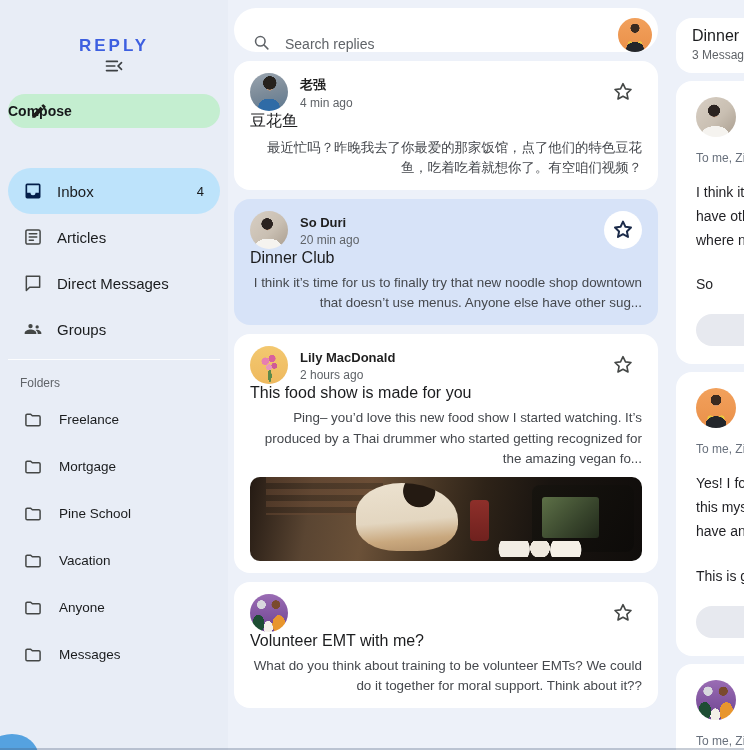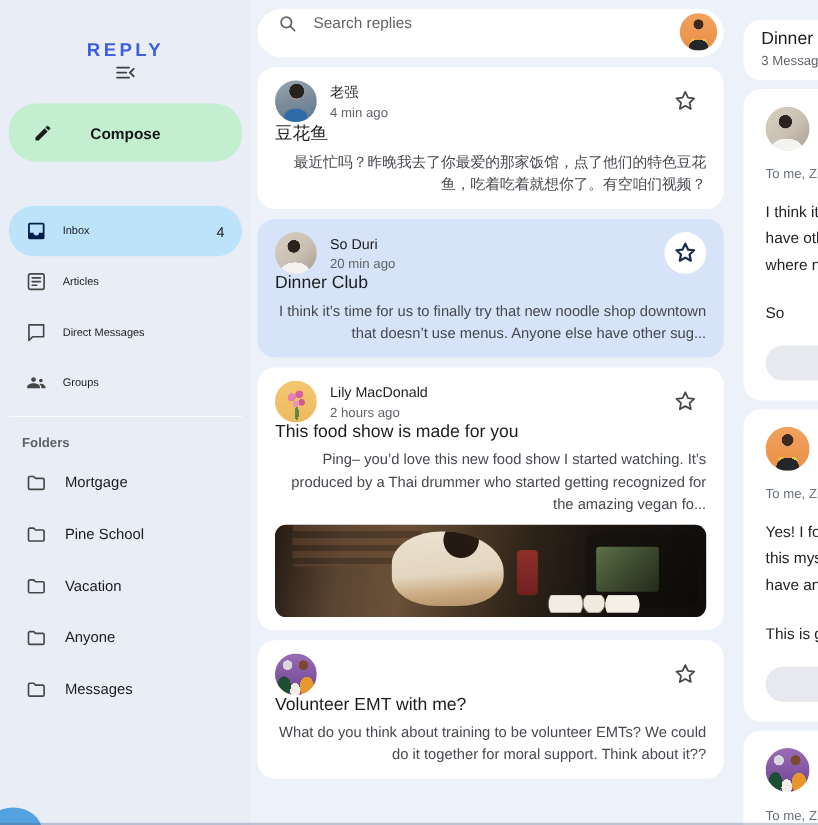--- a/index.html
+++ b/index.html
@@ -6,53 +6,53 @@
   html,body { width:744px; height:750px; overflow:hidden; }
   body { font-family:"Liberation Sans", sans-serif; background:#EDF1F9; }
   .app { position:relative; width:744px; height:750px; overflow:hidden; display:flex; }
 
   
   .sidebar { width:228px; flex:0 0 228px; height:100%; background:#E8EDF6; }
   .brand-row { margin:36px 18px 0 18px; display:flex; align-items:center; justify-content:flex-start;flex-direction:column; }
   .brand { font-size:17px; font-weight:bold; letter-spacing:3px; color:#3D5FE0; }
   .icon { display:inline-flex; align-items:center; justify-content:center; }
   .menu-btn { color:#3C4043; cursor:pointer; }
-  .compose-btn { position:relative; margin:18px 8px 0 8px; height:53px; border-radius:25px; background:#C4EED0;
-    display:flex; align-items:center; justify-content:center; cursor:pointer; }
+  .compose-btn { position:relative; margin:18px 8px 0 8px; height:34px; border-radius:25px; background:#C4EED0;
+    display:flex; align-items:center; cursor:pointer; }
   .compose-btn .icon { position:absolute; left:22px; color:#1C1D1A; }
   .compose-label { font-size:14px; font-weight:600; color:#16181A; }
   .nav { margin-top:40px; }
   .nav-item { height:46px; margin:0 8px; padding:0 16px 0 15px; display:flex; align-items:center; gap:14px;
     border-radius:23px; cursor:pointer; color:#444746; }
   .nav-item.selected { background:#BDE3FB; color:#041E49; }
-  .nav-label { font-size:10px; font-weight:500; color:#1A1C1E; }
+  .nav-label { font-size:15px; font-weight:500; color:#1A1C1E; }
   .nav-count { margin-left:auto; font-size:13px; color:#1A1C1E; }
   .divider { height:1px; margin:7px 8px 0 8px; background:rgba(255,255,255,0.85); }
-  .folders-heading { margin:16px 0 6px 20px; font-size:12px; color:#5F6368;font-weight:bold; }
+  .folders-heading { margin:16px 0 6px 20px; font-size:12px; color:#5F6368; }
   .folder-item { height:47px; padding:0 16px 0 23px; display:flex; align-items:center; gap:16px; cursor:pointer; color:#444746; }
   .folder-label { font-size:13.5px; color:#1A1C1E; }
 
   
   .list-col { width:436px; flex:0 0 436px; height:100%; padding:8px 6px 0 6px; }
-  .search-bar { height:44px; border-radius:22px; background:#FFFFFF; display:flex; align-items:flex-start;
-    padding:4px 6px 0 18px; gap:14px; }
+  .search-bar { height:44px; border-radius:22px; background:#FFFFFF; display:flex; align-items:flex-end;
+    padding:16px 6px 0 18px; gap:14px; }
   .search-bar .icon { color:#5F6368; }
   .search-input { flex:1; border:none; outline:none; background:transparent; font-size:14px; color:#1F1F1F;
     font-family:"Liberation Sans", sans-serif; }
   .search-input::placeholder { color:#5F6368; }
   .avatar { border-radius:50%; flex:0 0 auto; background-size:cover; }
   .avatar-sm { width:34px; height:34px; }
   .avatar-md { width:38px; height:38px; }
   .avatar-lg { width:40px; height:40px; }
 
   .email-card { margin-top:9px; background:#FFFFFF; border-radius:16px; padding:12px 16px 12px 16px; cursor:pointer; }
   .email-card.selected { background:#D7E3F8; }
   .card-head { display:flex; align-items:center; }
   .sender-block { margin-left:12px; }
-  .sender-name { font-size:13px; font-weight:400; color:#1F1F1F; }
+  .sender-name { font-size:13px; font-weight:700; color:#1F1F1F; }
   .sent-time { font-size:12px; color:#5F6368; margin-top:2px; }
   .star-btn { margin-left:auto; width:38px; height:38px; display:flex; align-items:center; justify-content:center;
     color:#444746; cursor:pointer; border-radius:50%; }
   .email-card.selected .star-btn { background:#FFFFFF; color:#1C2B4A; }
   .email-subject { margin-top:0; font-size:16px; color:#1B1C1E; }
   .email-preview { margin-top:6px; font-size:13.4px; line-height:1.5; color:#45484D;text-align:right; }
 
   .email-image { margin-top:8px; height:84px; border-radius:10px; position:relative; overflow:hidden;
     background:linear-gradient(100deg,#241a13 0%,#5a4532 16%,#6b5138 30%,#4a3826 44%,#2e2318 58%,#191410 74%,#100d0b 100%); }
   .img-shelf { position:absolute; left:4%; top:0; width:30%; height:45%;
@@ -192,20 +192,28 @@
     <div class="divider"></div>
     <div class="folders-heading">Folders</div>
 
     <div>
       <div class="folder-item">
         <span class="icon">
           <svg width="20" height="20" viewBox="0 0 24 24" fill="none" stroke="currentColor" stroke-width="1.8" stroke-linejoin="round">
               <path d="M3.5 6.5a1.5 1.5 0 0 1 1.5-1.5h4.2l2 2h7.8a1.5 1.5 0 0 1 1.5 1.5v9a1.5 1.5 0 0 1-1.5 1.5H5a1.5 1.5 0 0 1-1.5-1.5v-11z"></path>
             </svg>
         </span>
+        <span class="folder-label">Freelance</span>
+      </div>
+      <div class="folder-item">
+        <span class="icon">
+          <svg width="20" height="20" viewBox="0 0 24 24" fill="none" stroke="currentColor" stroke-width="1.8" stroke-linejoin="round">
+              <path d="M3.5 6.5a1.5 1.5 0 0 1 1.5-1.5h4.2l2 2h7.8a1.5 1.5 0 0 1 1.5 1.5v9a1.5 1.5 0 0 1-1.5 1.5H5a1.5 1.5 0 0 1-1.5-1.5v-11z"></path>
+            </svg>
+        </span>
         <span class="folder-label">Mortgage</span>
       </div>
       <div class="folder-item">
         <span class="icon">
           <svg width="20" height="20" viewBox="0 0 24 24" fill="none" stroke="currentColor" stroke-width="1.8" stroke-linejoin="round">
               <path d="M3.5 6.5a1.5 1.5 0 0 1 1.5-1.5h4.2l2 2h7.8a1.5 1.5 0 0 1 1.5 1.5v9a1.5 1.5 0 0 1-1.5 1.5H5a1.5 1.5 0 0 1-1.5-1.5v-11z"></path>
             </svg>
         </span>
         <span class="folder-label">Pine School</span>
       </div>

